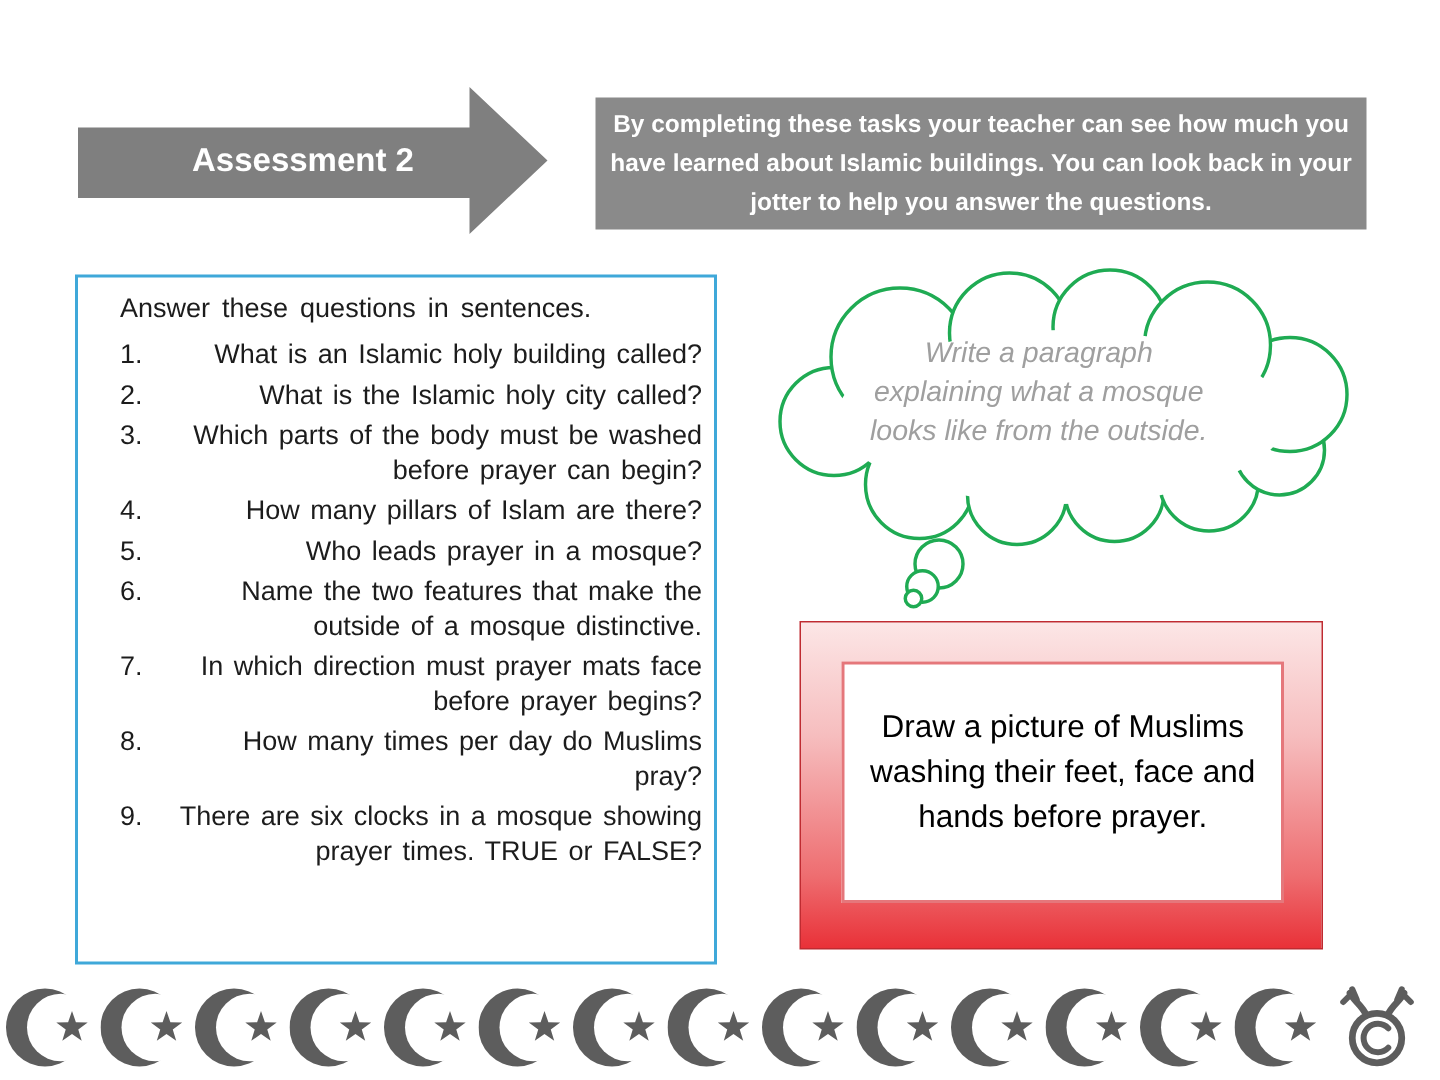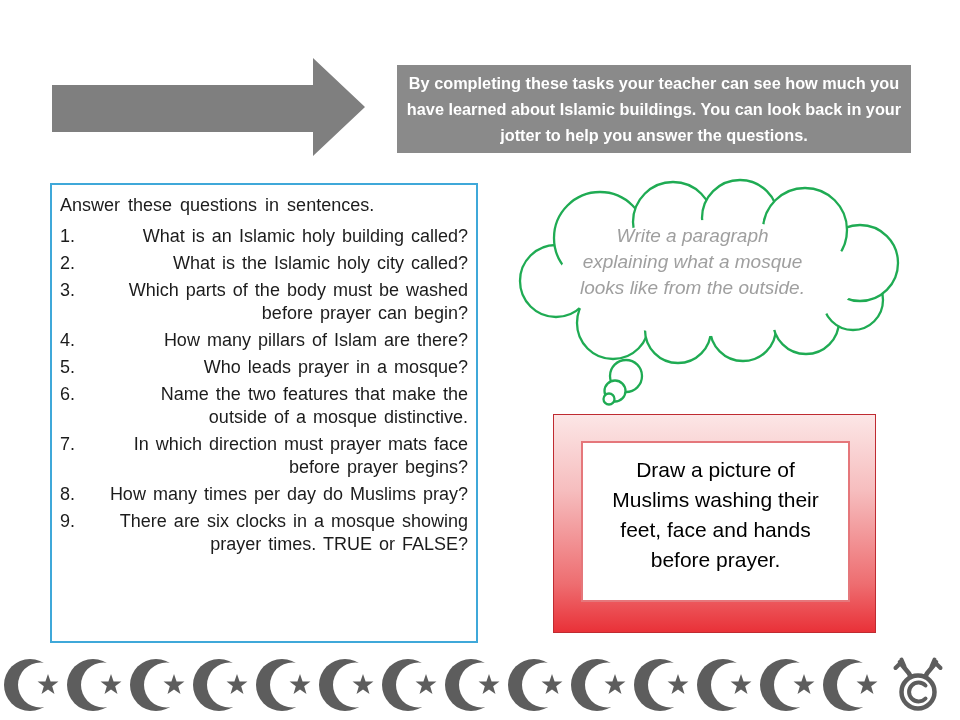--- a/index.html
+++ b/index.html
@@ -18,35 +18,35 @@
   .instruction-box {
     position:absolute; left:397px; top:65px; width:514px; height:88px;
     background:#8a8a8a; box-sizing:border-box; padding:0 3px;
     display:flex; align-items:center;
     color:#ffffff; font-weight:bold; font-size:16.3px; line-height:26px; text-align:center;
   }
   
   .questions-box {
     position:absolute; left:50px; top:183px; width:428px; height:460px;
     border:2px solid #3fa8d9; box-sizing:border-box;
-    padding:9px 8px 0 8px; color:#1c1c1c;
+    padding:9px 8px 0 28px; color:#1c1c1c;
   }
   .q-intro { font-size:18px; line-height:23px; margin-bottom:8px; word-spacing:3px; }
   .q-row { display:flex; margin-bottom:4px; font-size:18px; line-height:23px; word-spacing:2px; }
   .q-num { width:36px; flex-shrink:0; }
   .q-text { flex:1;text-align:right; }
   
   .cloud-svg { position:absolute; left:508px; top:178px; }
   .cloud-text {
     position:absolute; left:575px; top:223px; width:235px;
     text-align:center; color:#9f9f9f; font-size:19px; line-height:26px;font-style:italic;
   }
   
   .draw-box {
-    position:absolute; left:553px; top:414px; width:323px; height:219px;
+    position:absolute; left:533px; top:414px; width:349px; height:219px;
     box-sizing:border-box; border:1.5px solid #bf2b31;
     background:linear-gradient(180deg, #fce6e6 0%, #f6bdbe 35%, #ee6d70 78%, #e93138 100%);
   }
   .draw-inner {
     position:absolute; left:27px; top:26px; right:25px; bottom:30px;
     background:#ffffff; border:2px solid #e5777b; box-sizing:border-box;
     display:flex; align-items:center; justify-content:center;
     text-align:center; font-size:21px; line-height:30px; color:#000000; padding:0 16px 14px 16px;
   }
   
@@ -56,20 +56,21 @@
   }
 </style>
 </head>
 <body>
 
 <div class="slide">
 
   <svg class="arrow-svg" width="315" height="98" viewBox="0 0 315 98">
     <polygon points="0,27 261,27 261,0 313,49 261,98 261,74 0,74" fill="#7f7f7f"></polygon>
   </svg>
+  <div class="arrow-label">Assessment 2</div>
 
   <div class="instruction-box">
     <span>By completing these tasks your teacher can see how much you have learned about Islamic buildings. You can look back in your jotter to help you answer the questions.</span>
   </div>
 
   <div class="questions-box">
     <div class="q-intro">Answer these questions in sentences.</div>
     <div class="q-row">
       <span class="q-num">1.</span>
       <span class="q-text">What is an Islamic holy building called?</span>

